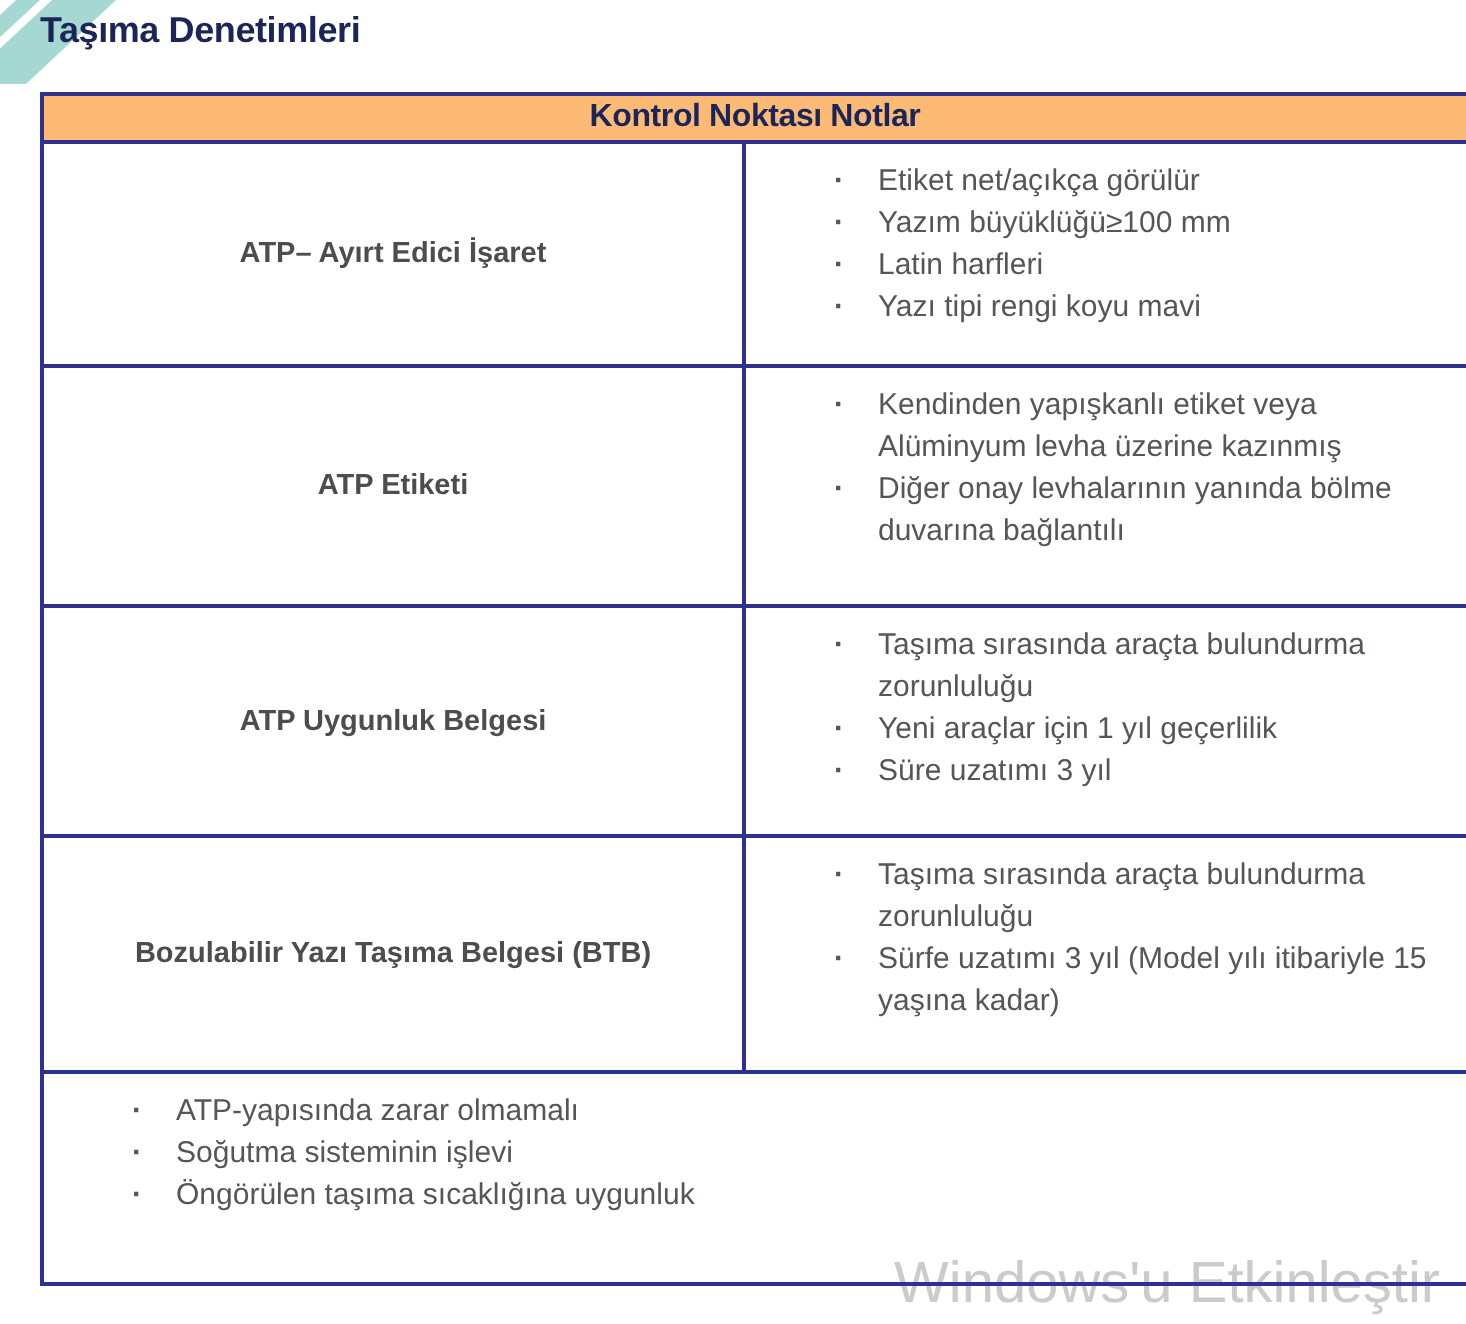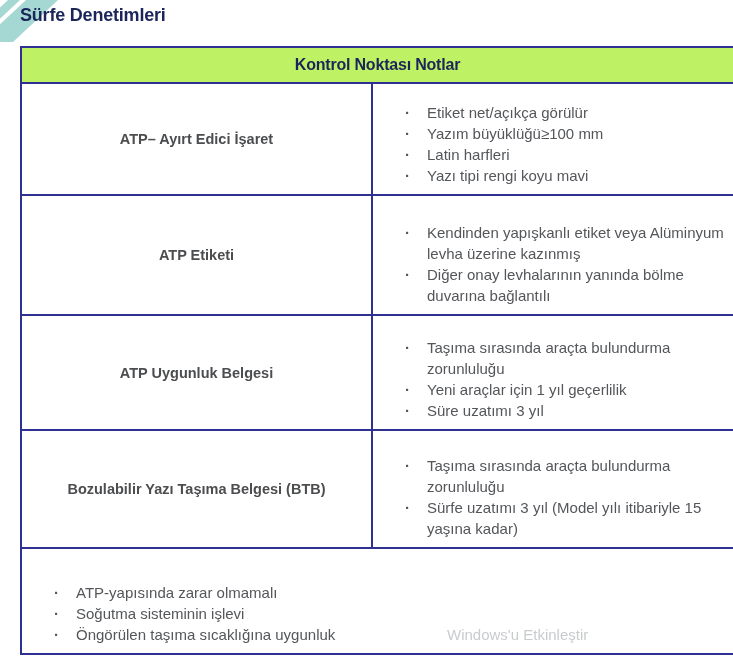--- a/index.html
+++ b/index.html
@@ -29,37 +29,37 @@
     font-weight: bold;
     letter-spacing: -0.2px;
     color: #1b2559;
   }
 
   
   .watermark {
     position: absolute;
     left: 447px; top: 626px;
     z-index: 1;
-    font-size: 15px;
+    font-size: 29px;
     color: #c9cbcd;
     white-space: nowrap;
   }
 
   
   .doc-table {
     position: absolute;
     left: 20px; top: 46px;
     width: 713px;
     z-index: 2;
     border-left: 2px solid #2e3192;
     border-top: 2px solid #2e3192;
   }
   .t-header {
-    height: 36px;
-    background: #bef264;
+    height: 24px;
+    background: #fdba74;
     border-bottom: 2px solid #2e3192;
     display: flex;
     align-items: center;
     justify-content: center;
     font-size: 16px;
     font-weight: bold;
     letter-spacing: -0.2px;
     color: #1b2559;
   }
   .t-row {
@@ -80,22 +80,22 @@
     justify-content: center;
     text-align: center;
     font-size: 14.5px;
     font-weight: bold;
     color: #4c4d4f;
     padding: 15px 14px;
   }
   .cell-notes {
     flex: 1 1 auto;
     display: flex;
-    align-items: flex-end;
-    padding: 8px 6px 8px 0;
+    align-items: flex-start;
+    padding: 8px 6px 8px 12px;
     overflow: hidden;
   }
   .cell-notes ul {
     list-style: none;
     margin: 0;
     padding-left: 54px;
   }
   .cell-notes li {
     position: relative;
     font-size: 15px;
@@ -113,21 +113,21 @@
   }
 </style>
 </head>
 <body>
 
 <svg class="ribbon" width="62" height="42" viewBox="0 0 62 42">
   <polygon points="8,0 58,0 13,42 -37,42" fill="#a5d8d2"></polygon>
   <polygon points="20,0 26,0 -19,42 -25,42" fill="#ffffff"></polygon>
 </svg>
 
-<h1 class="page-title">Sürfe Denetimleri</h1>
+<h1 class="page-title">Taşıma Denetimleri</h1>
 
 <div class="watermark">Windows'u Etkinleştir</div>
 
 <div class="doc-table">
   <div class="t-header">Kontrol Noktası Notlar</div>
   <div>
   <div class="t-row">
     <div class="cell-label">ATP– Ayırt Edici İşaret</div>
     <div class="cell-notes">
       <ul>

